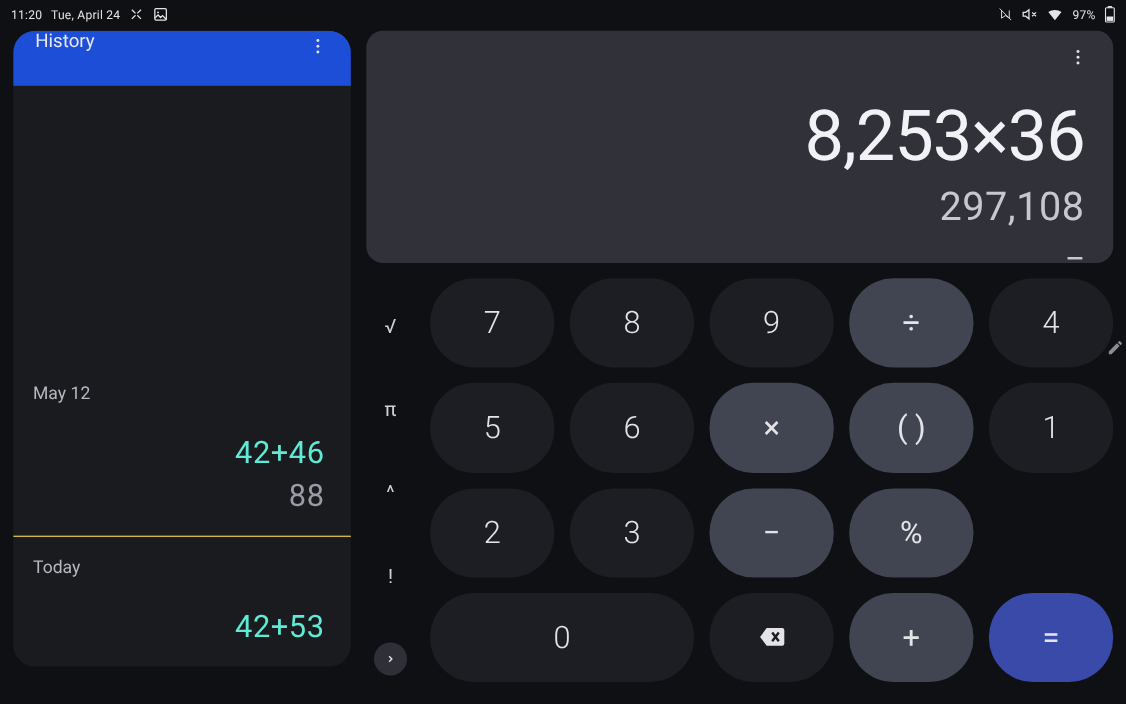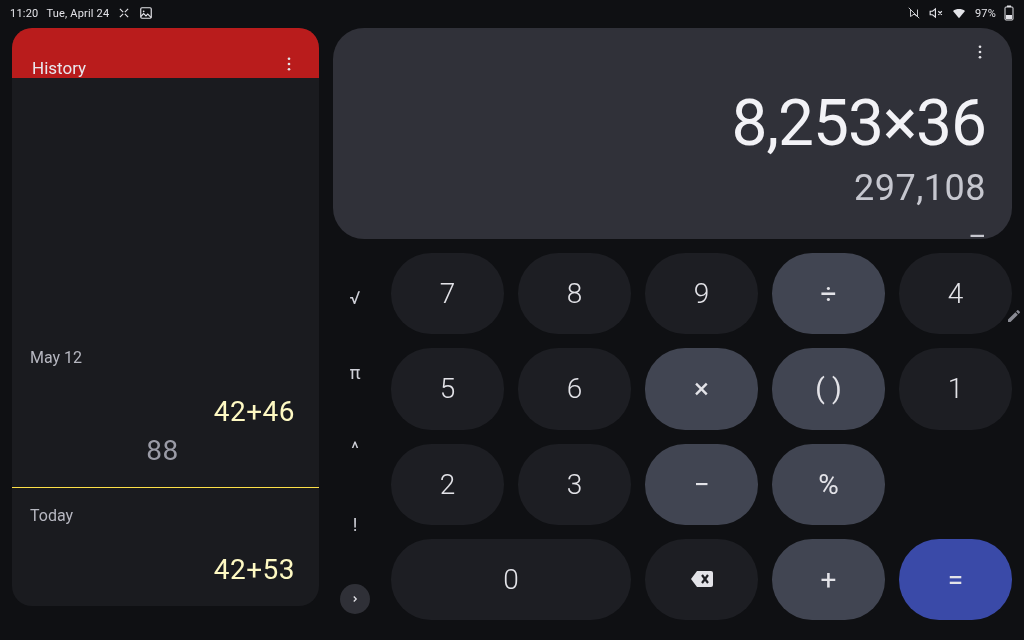--- a/index.html
+++ b/index.html
@@ -6,34 +6,34 @@
     body{width:1024px;height:640px;background:#0f1013;color:#e3e3e8;overflow:hidden;position:relative}
     
     .statusbar{display:flex;justify-content:space-between;align-items:center;height:26px;padding:0 10px;font-size:11px;letter-spacing:.2px}
     .sb-left,.sb-right{display:flex;align-items:center;gap:8px}
     .sb-left span,.sb-right span{display:inline-flex;align-items:center}
     .sb-icon svg{display:block}
     
     .app{position:absolute;top:28px;left:0;right:0;bottom:0;display:flex;padding:0 12px 20px 12px;gap:14px}
     
     .history-panel{height:578px;width:307px;flex:none;background:#1a1b1f;border-radius:20px;display:flex;flex-direction:column;overflow:hidden}
-    .history-header{display:flex;align-items:flex-end;justify-content:space-between;height:50px;padding:0 16px 0 20px;background:#b91c1c}
+    .history-header{display:flex;align-items:flex-start;justify-content:space-between;height:50px;padding:0 16px 0 20px;background:#1d4ed8}
     .history-title{font-size:17px;font-weight:400;color:#e8e8ee}
     .more-icon{width:28px;height:28px;display:flex;align-items:center;justify-content:center;border-radius:50%;cursor:pointer;color:#e3e3e8}
     .more-icon svg{display:block}
     .history-body{flex:1;display:flex;flex-direction:column;justify-content:flex-end}
     .hist-group{border-top:1px solid #fde047;padding:18px 24px 20px 18px}
     .hist-group:first-child{border-top:none}
     .hist-date{font-size:16px;color:#b6b7c0}
-    .hist-eq{margin-top:28px;text-align:right;font-size:28px;color:#fef9c3;letter-spacing:.5px}
-    .hist-res{margin-top:6px;text-align:center;font-size:28px;color:#9a9ba6;letter-spacing:.5px}
+    .hist-eq{margin-top:28px;text-align:right;font-size:28px;color:#5eead4;letter-spacing:.5px}
+    .hist-res{margin-top:6px;text-align:right;font-size:28px;color:#9a9ba6;letter-spacing:.5px}
     
     .main{flex:1;display:flex;flex-direction:column;gap:14px}
     
-    .display{position:relative;background:#303139;border-radius:31px;padding:14px 26px 12px 26px;height:211px;display:flex;flex-direction:column;justify-content:flex-start;align-items:flex-end}
+    .display{position:relative;background:#303139;border-radius:15px;padding:14px 26px 12px 26px;height:211px;display:flex;flex-direction:column;justify-content:flex-start;align-items:flex-end}
     .display .more-icon{position:absolute;top:10px;right:18px}
     .disp-expr{font-size:64px;font-weight:400;color:#f2f2f6;margin-top:44px;letter-spacing:-1px}
     .disp-result{font-size:36px;color:#c6c7cf;margin-top:6px;letter-spacing:.5px}
     .disp-cursor{font-size:30px;color:#c6c7cf;margin-top:-2px;margin-right:2px}
     
     .keypad{flex:1;display:flex;gap:14px}
     .fn-col{width:44px;flex:none;display:flex;flex-direction:column;justify-content:space-between;align-items:center;padding:28px 0 6px 0}
     .fn-btn{height:32px;display:flex;align-items:center;justify-content:center;font-size:18px;color:#cfd0d8;cursor:pointer}
     .fn-expand{width:30px;height:30px;border-radius:50%;background:#2f3037;display:flex;align-items:center;justify-content:center;color:#e3e3e8;cursor:pointer;font-size:14px}
     .btn-grid{flex:1;display:grid;grid-template-columns:repeat(5,1fr);grid-template-rows:repeat(4,1fr);gap:14px}

